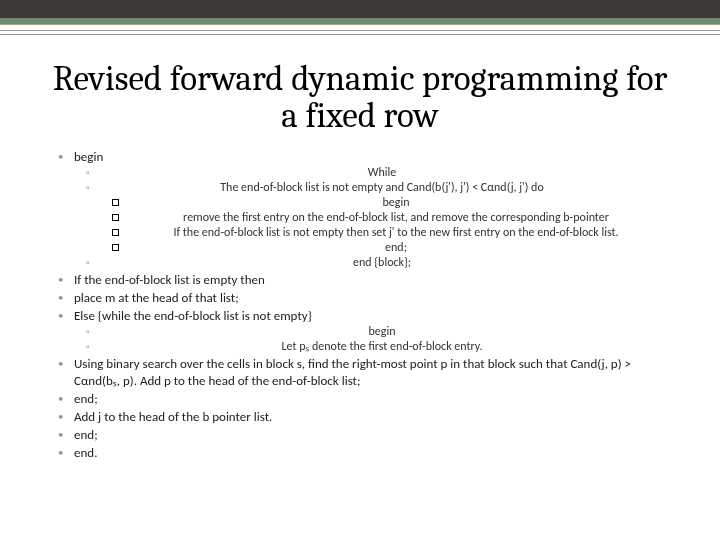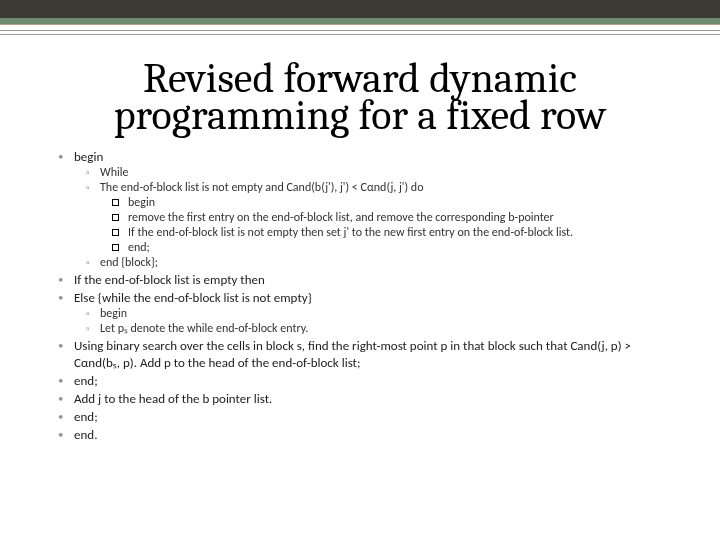--- a/index.html
+++ b/index.html
@@ -35,21 +35,21 @@
   .slide {
     position: absolute;
     top: 60px;
     left: 48px;
     right: 48px;
     bottom: 20px;
   }
   h1.title {
     font-family: "Cambria", "Georgia", serif;
     font-weight: 400;
-    font-size: 42px;
+    font-size: 35px;
     line-height: 37px;
     text-align: center;
     margin: 0 0 14px 0;
     color: #000;
   }
   ul.level1 {
     list-style: none;
     padding-left: 0;
     margin: 8px;
     font-size: 13px;
@@ -74,20 +74,21 @@
     padding-left: 12px;
     margin: 0;
     font-size: 12px;
     line-height: 15px;
   }
   ul.level2 > li {
     position: relative;
     padding-left: 14px;
     margin-bottom: 0;
     color: #333;
+    text-align: center;
   }
   ul.level2 > li::before {
     content: "▫";
     position: absolute;
     left: 0;
     top: 0;
     color: #a0a0a0;
     font-size: 10px;
     line-height: 15px;
   }
@@ -124,23 +125,24 @@
           <li><span>While</span></li>
           <li><span>The end-of-block list is not empty and Cand(b(j'), j') &lt; Cαnd(j, j') do</span><div class="squareList">
               <div>begin</div>
               <div>remove the first entry on the end-of-block list, and remove the corresponding b-pointer</div>
               <div>If the end-of-block list is not empty then set j' to the new first entry on the end-of-block list.</div>
               <div>end;</div>
             </div></li>
           <li><span>end {block};</span></li>
         </ul></li>
       <li><span>If the end-of-block list is empty then</span></li>
+      <li><span>place m at the head of that list;</span></li>
       <li><span>Else {while the end-of-block list is not empty}</span><ul class="level2">
           <li><span>begin</span></li>
-          <li><span>Let pₛ denote the while end-of-block entry.</span></li>
+          <li><span>Let pₛ denote the first end-of-block entry.</span></li>
         </ul></li>
       <li><span>Using binary search over the cells in block s, find the right-most point p in that block such that Cand(j, p) &gt; Cαnd(bₛ, p). Add p to the head of the end-of-block list;</span></li>
       <li><span>end;</span></li>
       <li><span>Add j to the head of the b pointer list.</span></li>
       <li><span>end;</span></li>
       <li><span>end.</span></li>
     </ul>
 </div>
 
 </body></html>

